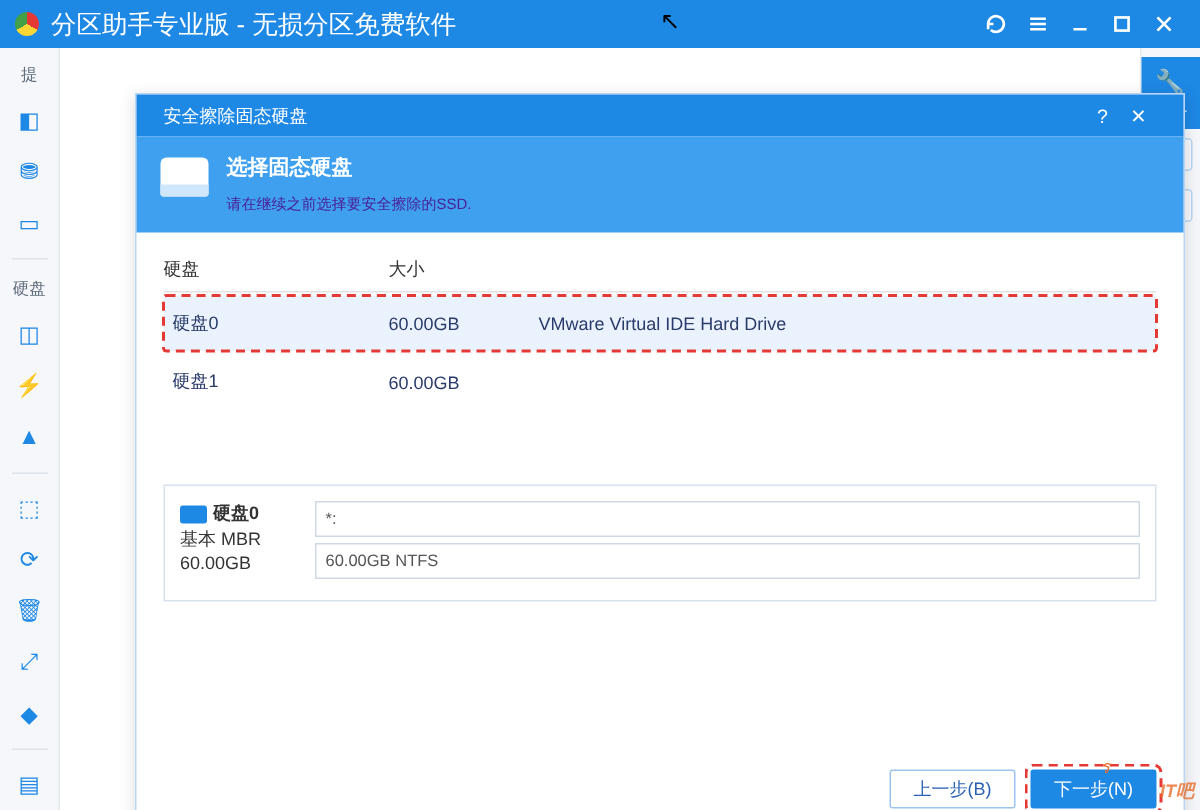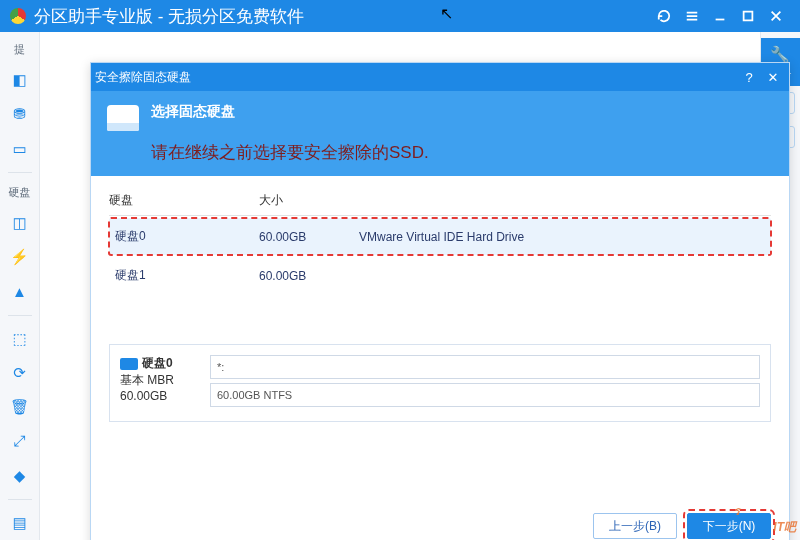--- a/index.html
+++ b/index.html
@@ -15,28 +15,28 @@
   .sbi{width:28px;height:28px;margin:4px 0;display:flex;align-items:center;justify-content:center;color:#1e88e5;font-size:15px;}
   .sep{width:24px;height:1px;background:#dde3ea;margin:6px 0;}
   .content{flex:1;position:relative;background:#fff;}
   .tool-col{position:absolute;right:0;top:0;width:40px;height:100%;background:#f5f7fa;border-left:1px solid #e3e8ee;display:flex;flex-direction:column;align-items:center;padding-top:6px;}
   .tool-col .wrench{color:#fff;}
   .tool-col .tlabel{font-size:11px;color:#fff;}
   .tool-top{background:#1e88e5;width:100%;height:48px;display:flex;flex-direction:column;align-items:center;justify-content:center;color:#fff;}
   .viewbtn{width:28px;height:22px;margin:6px 0;border:1px solid #b9d7f4;border-radius:3px;display:flex;align-items:center;justify-content:center;color:#1e88e5;font-size:11px;}
   
   .dialog{position:absolute;left:50px;top:30px;width:700px;height:490px;background:#fff;border:1px solid #b9d7f4;box-shadow:0 2px 10px rgba(0,0,0,.15);}
-  .dlg-title{height:28px;background:#1e88e5;color:#fff;font-size:12px;display:flex;align-items:center;padding:0 4px;}
+  .dlg-title{height:28px;background:#1e88e5;color:#fff;font-size:12px;display:flex;align-items:center;padding:0 18px;}
   .dlg-title .spacer{flex:1;}
   .dlg-title .dc{width:24px;text-align:center;font-size:13px;}
   .dlg-head{background:#3ea0ef;color:#fff;padding:12px 16px;display:flex;align-items:flex-start;}
   .eraser{width:32px;height:26px;background:#fff;border-radius:4px 4px 2px 2px;position:relative;margin-right:12px;margin-top:2px;}
   .eraser::after{content:"";position:absolute;left:0;right:0;bottom:0;height:8px;background:#d0e7fb;border-radius:0 0 2px 2px;}
-  .dlg-head h3{font-size:14px;font-weight:600;margin-bottom:20px;}
-  .dlg-head p{font-size:17px;color:#7f1d1d;}
+  .dlg-head h3{font-size:14px;font-weight:600;margin-bottom:8px;}
+  .dlg-head p{font-size:10px;color:#4c1d95;}
   .dlg-body{padding:10px 18px 0 18px;}
   .tbl-head{display:flex;font-size:12px;color:#333;border-bottom:1px solid #e2e2e2;padding:6px 0;}
   .c1{width:150px;}.c2{width:100px;}.c3{flex:1;}
   .tbl-row{display:flex;align-items:center;font-size:12px;color:#2a3b6b;padding:10px 0;}
   .tbl-row .diskico{width:18px;height:12px;background:#1e88e5;border-radius:2px;margin-right:6px;position:relative;}
   .tbl-row .diskico::after{content:"";position:absolute;left:2px;right:2px;bottom:-3px;height:3px;background:#9ec9f3;border-radius:1px;}
   .row-sel{background:#eaf3fd;outline:2px dashed #e53935;outline-offset:-1px;border-radius:2px;margin:2px 0;}
   .detail{margin-top:50px;border:1px solid #d8e2ef;padding:10px;display:flex;font-size:12px;color:#333;}
   .detail-left{width:90px;}
   .detail-left .diskico{width:18px;height:12px;background:#1e88e5;border-radius:2px;display:inline-block;vertical-align:middle;margin-right:4px;}

